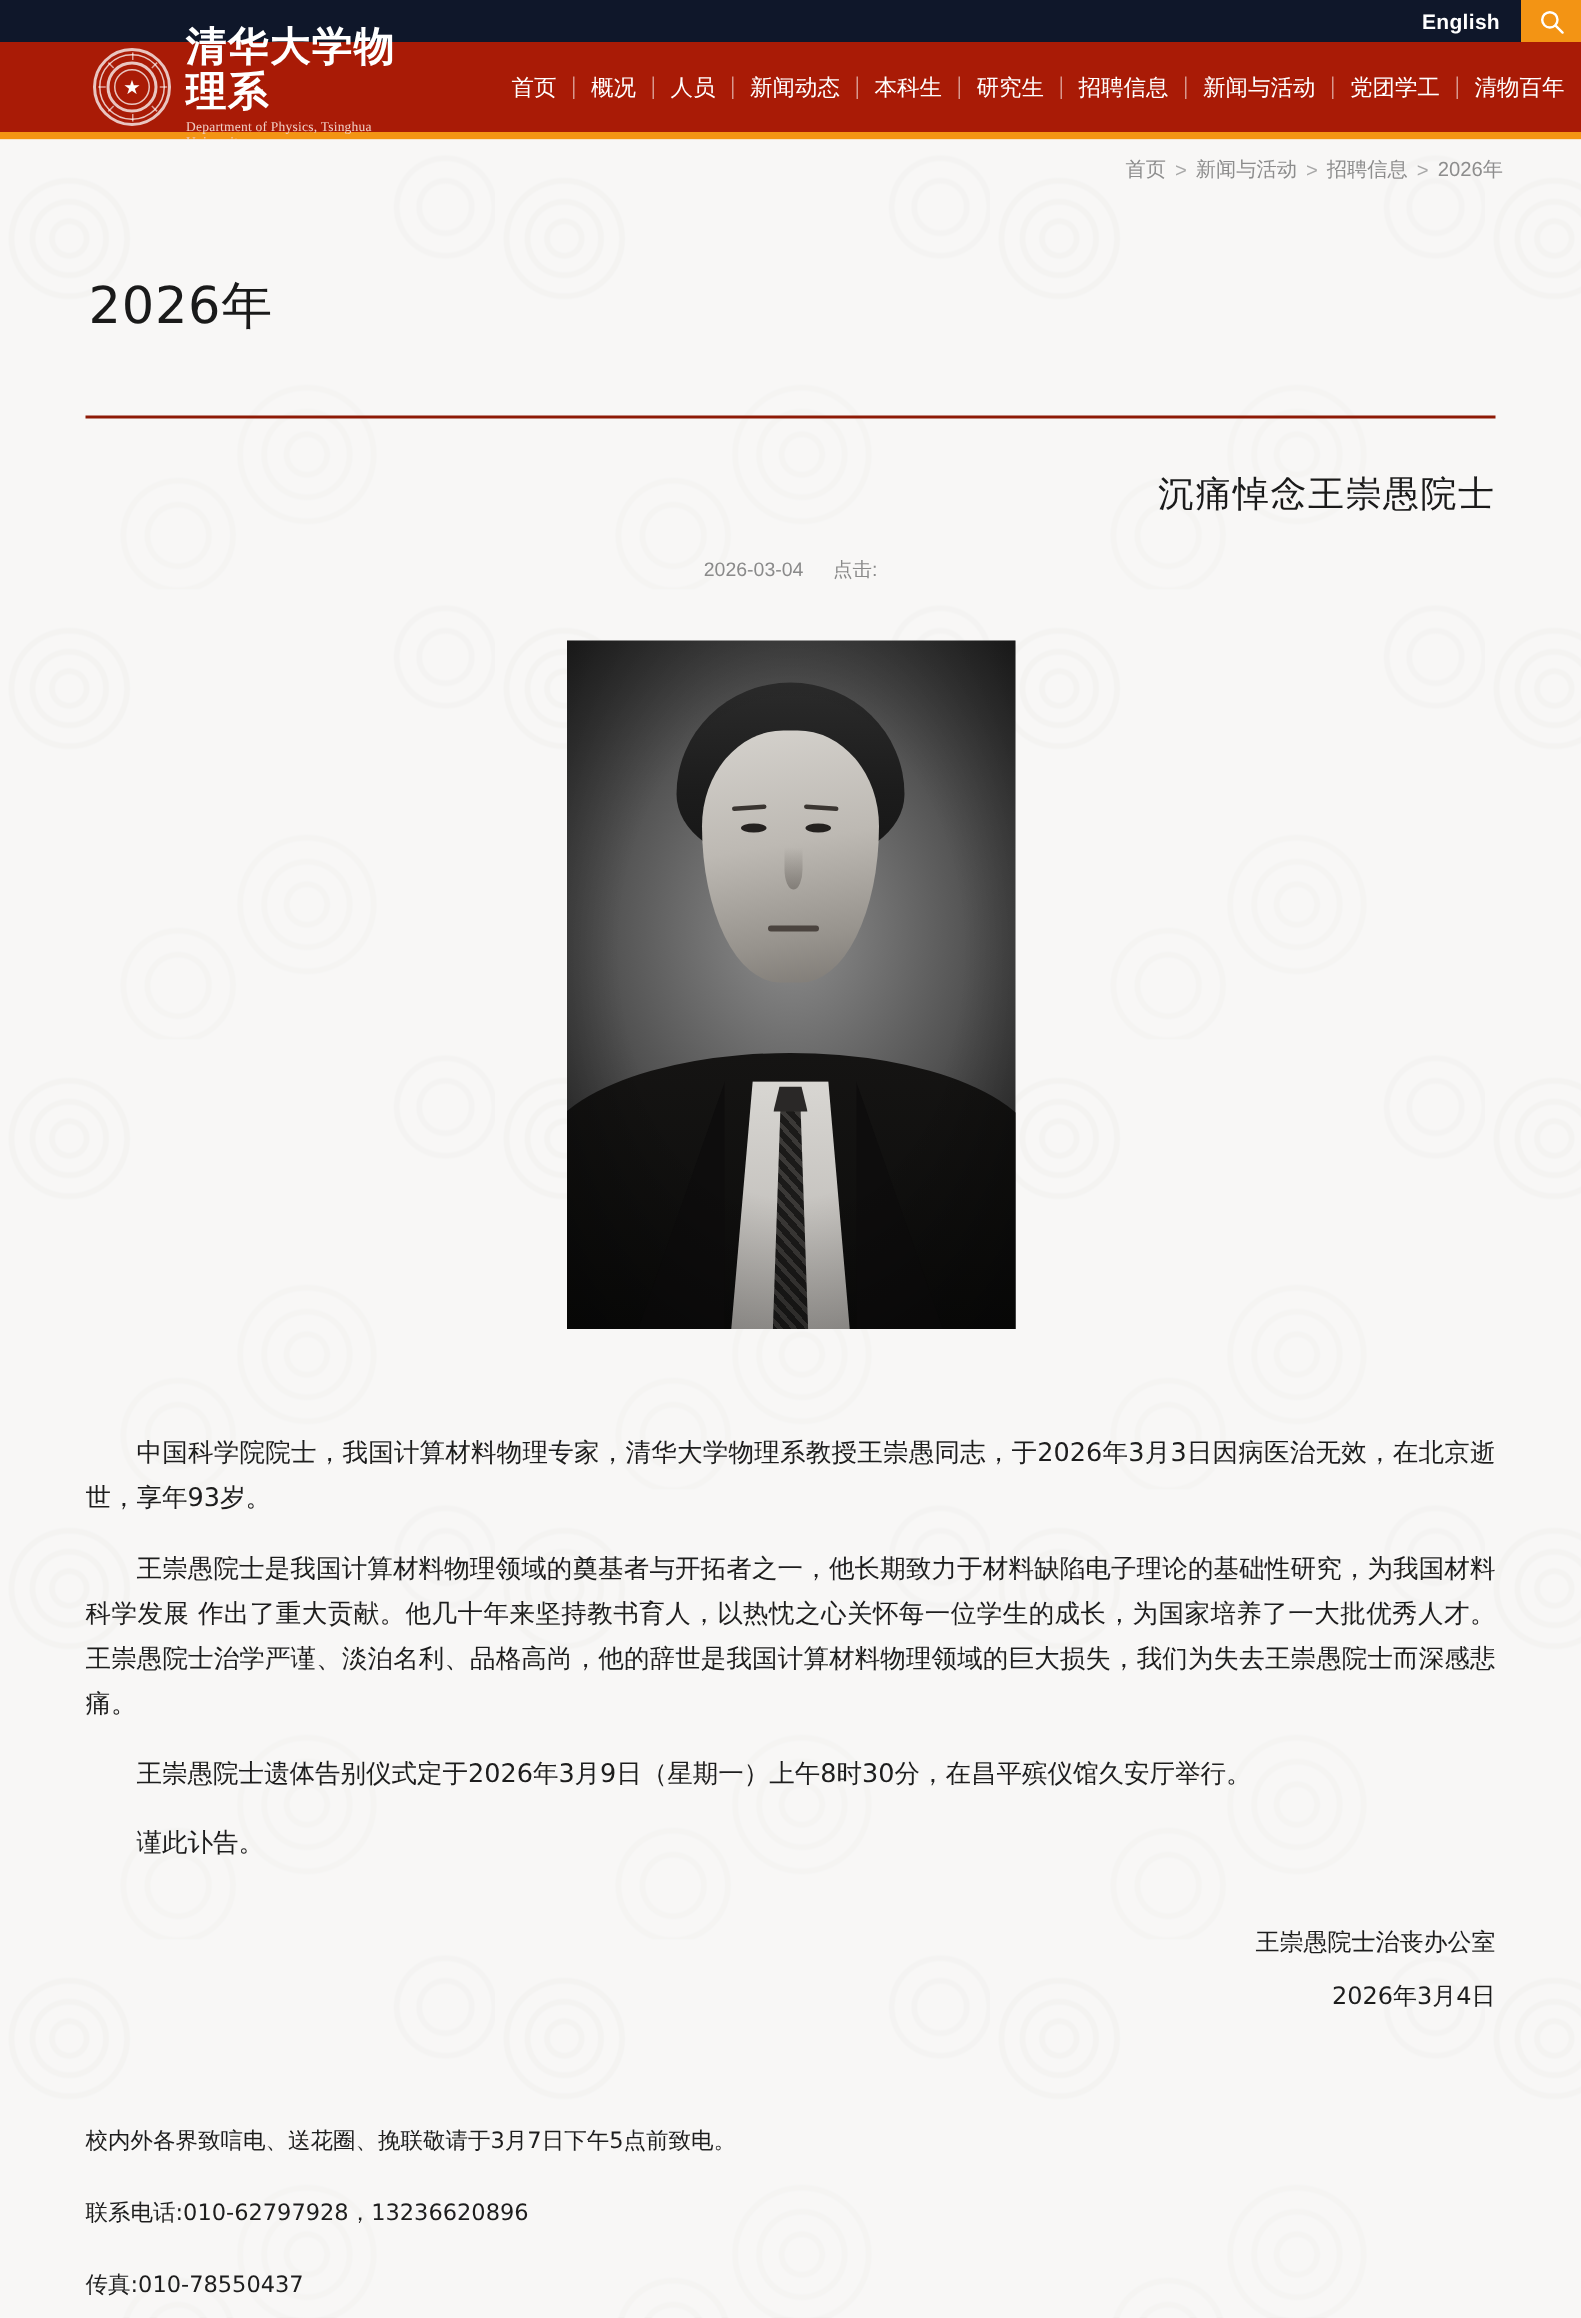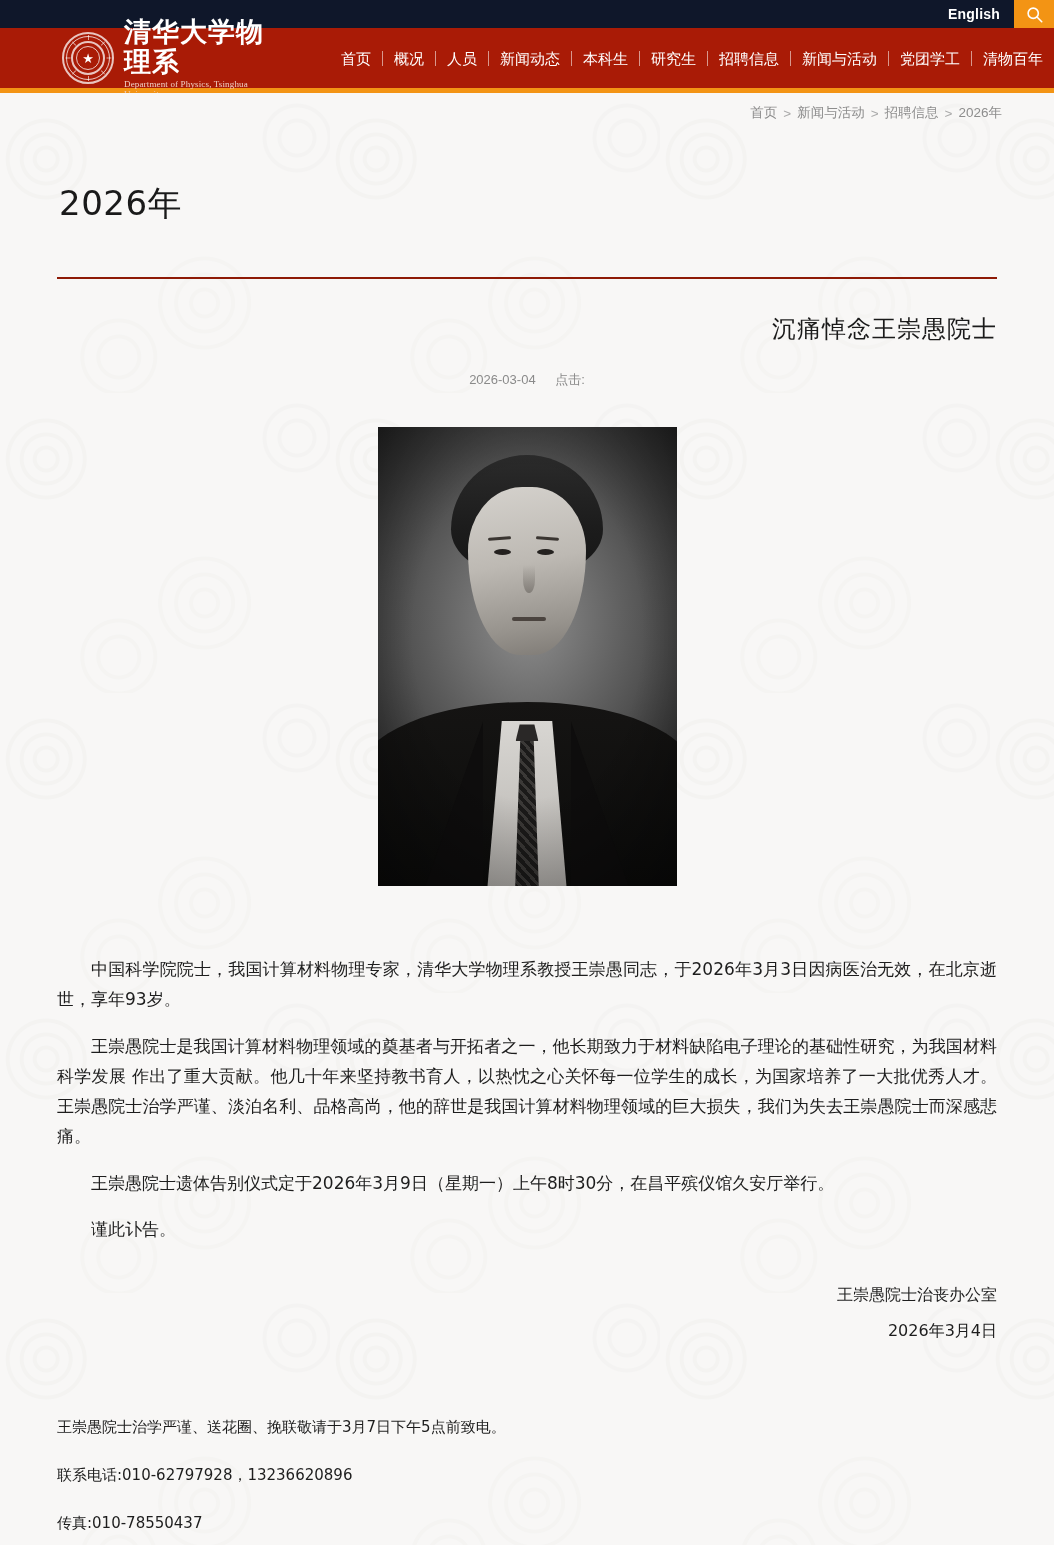--- a/index.html
+++ b/index.html
@@ -460,20 +460,20 @@
       <p>王崇愚院士遗体告别仪式定于2026年3月9日（星期一）上午8时30分，在昌平殡仪馆久安厅举行。</p>
       <p>谨此讣告。</p>
     </div>
 
     <div class="signoff">
       <div>王崇愚院士治丧办公室</div>
       <div>2026年3月4日</div>
     </div>
 
     <div class="contact-block">
-      <p>王崇愚院士治学严谨、送花圈、挽联敬请于3月7日下午5点前致电。</p>
+      <p>校内外各界致唁电、送花圈、挽联敬请于3月7日下午5点前致电。</p>
       <p>联系电话:010-62797928，13236620896</p>
       <p>传真:010-78550437</p>
 
     </div>
 
   </div>
 </div>
 
 </body></html>

